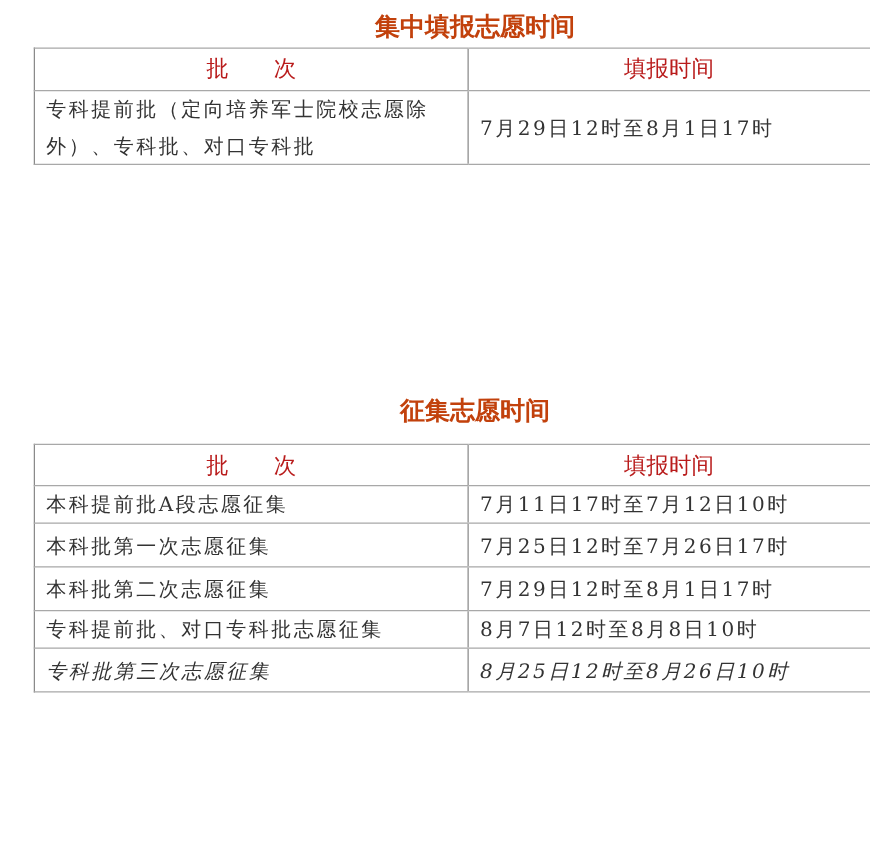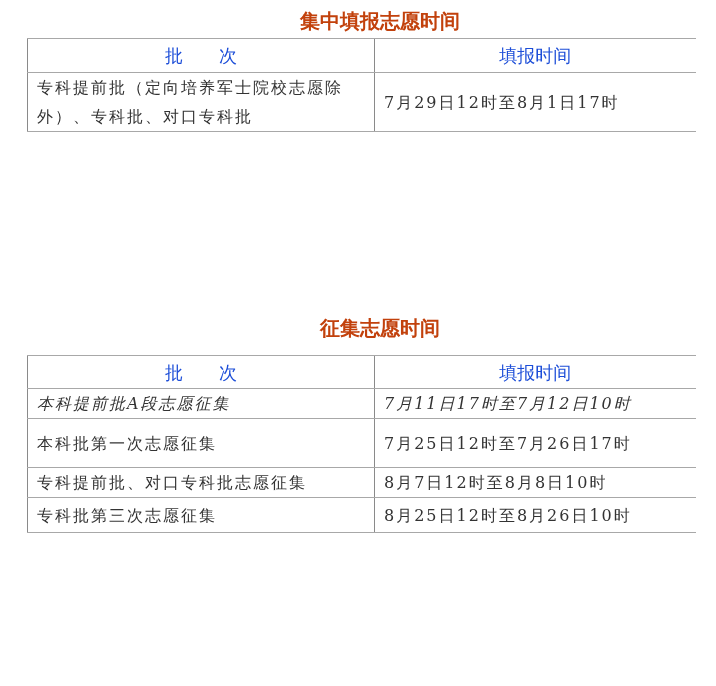--- a/index.html
+++ b/index.html
@@ -17,21 +17,21 @@
       position: absolute; left: 27px; border-collapse: collapse;
       width: 668px; table-layout: fixed;
     }
     table.grid td, table.grid th {
       border-top: 1.5px solid #a8a8a8; border-bottom: 1.5px solid #a8a8a8;
       padding: 0 0 0 9px; vertical-align: middle; font-weight: normal;
       font-size: 16px; line-height: 29px; color: #333;
     }
     table.grid td:first-child, table.grid th:first-child { border-left: 1.5px solid #8a8a8a; }
     table.grid td.c2, table.grid th.c2 { border-left: 1.5px solid #8a8a8a; }
-    table.grid th { text-align: center; font-size: 18px; color: #1d4ed8; padding-left: 0; }
+    table.grid th { text-align: center; font-size: 18px; color: #b91c1c; padding-left: 0; }
     col.c1 { width: 347px; }
     col.c2 { width: 321px; }
     .spaced { letter-spacing: 2px; }
   </style>
 </head>
 <body>
 
 <div class="section-title" style="top:8px;">集中填报志愿时间</div>
 
 <table class="grid" style="top:38px;">
@@ -56,30 +56,34 @@
 <table class="grid" style="top:355px;">
   <colgroup>
       <col class="c1">
       <col class="c2">
     </colgroup>
   <tbody>
       <tr style="height:33px;">
     <th>批　　次</th>
     <th class="c2">填报时间</th>
   </tr>
-  <tr style="height:24px;font-style:italic;">
+  <tr style="height:24px;">
     <td class="spaced">本科提前批A段志愿征集</td>
     <td class="c2 spaced">7月11日17时至7月12日10时</td>
   </tr>
-  <tr style="height:49px;">
+  <tr style="height:35px;">
     <td class="spaced">本科批第一次志愿征集</td>
     <td class="c2 spaced">7月25日12时至7月26日17时</td>
+  </tr>
+  <tr style="height:35px;">
+    <td class="spaced">本科批第二次志愿征集</td>
+    <td class="c2 spaced">7月29日12时至8月1日17时</td>
   </tr>
   <tr style="height:25px;">
     <td class="spaced">专科提前批、对口专科批志愿征集</td>
     <td class="c2 spaced">8月7日12时至8月8日10时</td>
   </tr>
-  <tr style="height:35px;">
+  <tr style="height:35px;font-style:italic;">
     <td class="spaced">专科批第三次志愿征集</td>
     <td class="c2 spaced">8月25日12时至8月26日10时</td>
   </tr>
 </tbody>
   </table>
 
 </body></html>

